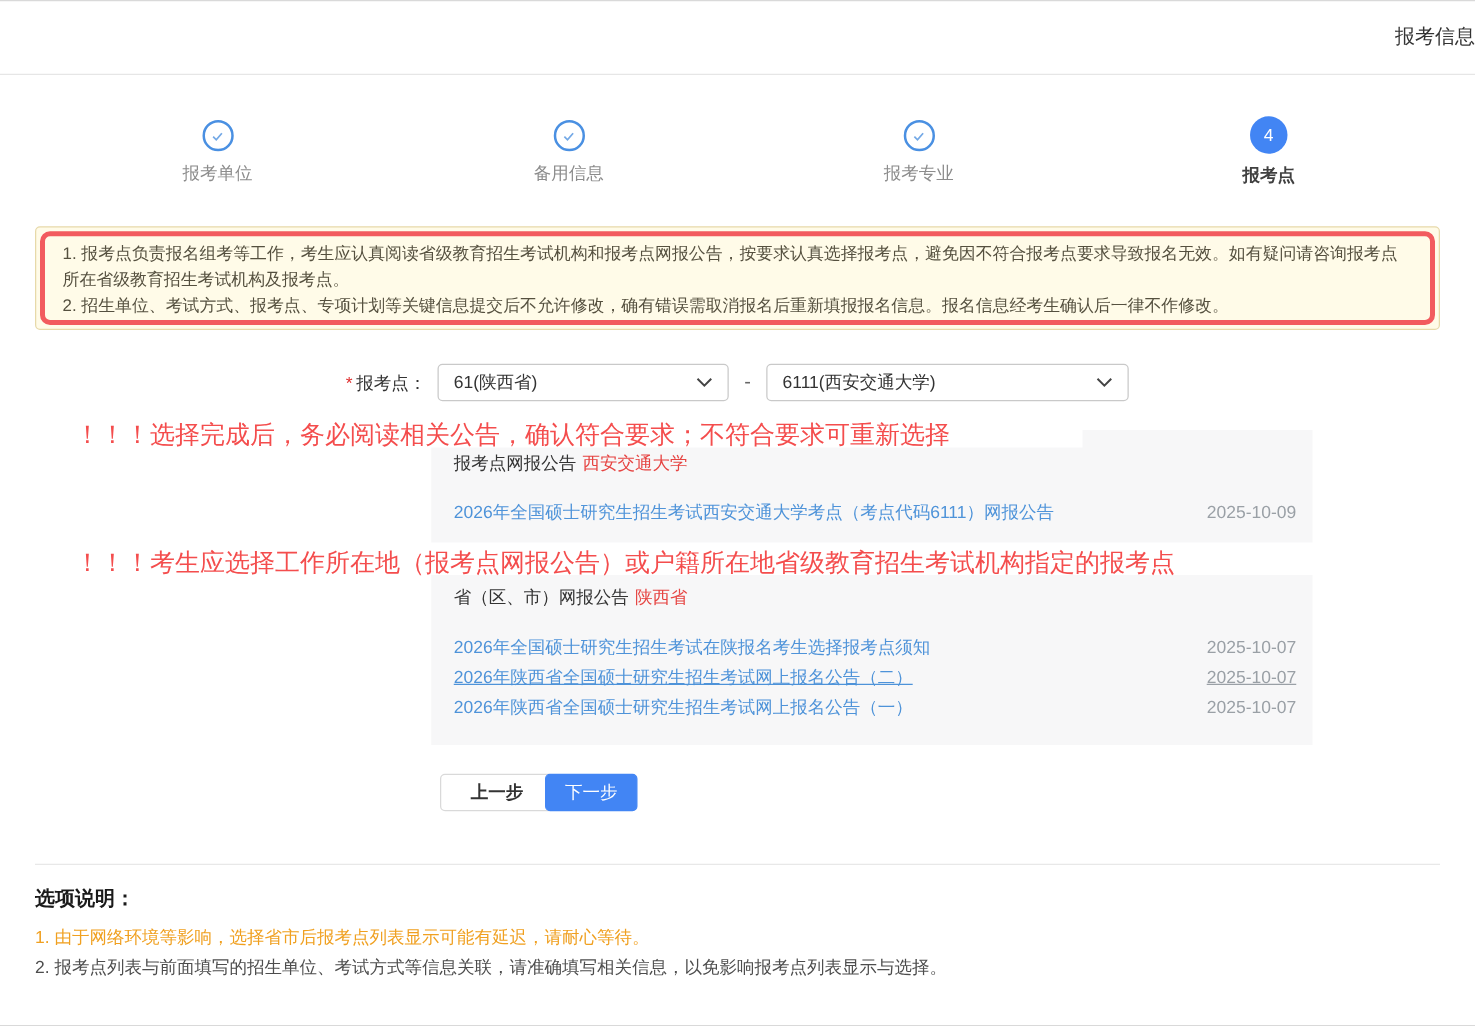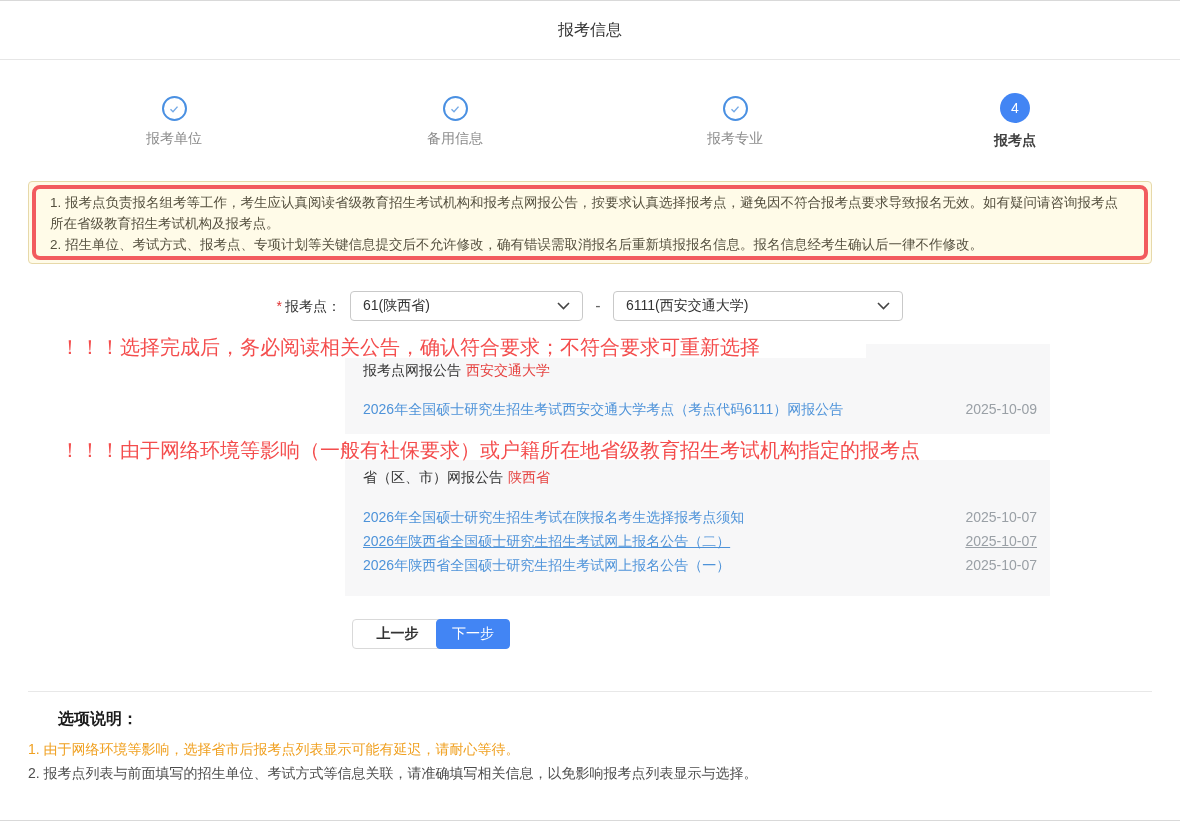--- a/index.html
+++ b/index.html
@@ -4,21 +4,21 @@
 <style>
   * { margin:0; padding:0; box-sizing:border-box; }
   html,body { background:#fff; }
   body { font-family:"Liberation Sans","DejaVu Sans",sans-serif; color:#333; }
   .page { position:relative; width:1180px; height:821px; background:#fff; overflow:hidden;
           border-top:1px solid #d9d9d9; border-bottom:1px solid #d9d9d9; }
 
   
   .header { position:absolute; top:0; left:0; width:100%; height:59px;
             border-bottom:1px solid #e6e6e6; }
-  .header .title { text-align:center; line-height:58px; font-size:16px; font-weight:500; color:#333; }
+  .header .title { text-align:right; line-height:58px; font-size:16px; font-weight:500; color:#333; }
 
   
   .steps { position:absolute; top:95px; left:0; width:100%; height:62px; }
   .step { position:absolute; width:140px; text-align:center; }
   .step .circle { width:25px; height:25px; margin:0 auto; border-radius:50%;
                   border:2px solid #4a90e2; background:#fff;
                   display:flex; align-items:center; justify-content:center; }
   .step .circle.current { width:30px; height:30px; border:none; background:#4285f4;
                           color:#fff; font-size:14px; margin-top:-3px; }
   .step .label { margin-top:9px; font-size:14px; color:#8c8c8c; }
@@ -67,21 +67,21 @@
 
   
   .btn { position:absolute; top:618px; height:30px; border-radius:4px; font-size:14px;
          display:flex; align-items:center; justify-content:center; cursor:pointer; }
   .btn-prev { left:352px; width:91px; background:#fff; border:1px solid #d9d9d9; color:#333;font-weight:bold; }
   .btn-next { left:436px; width:74px; background:#4285f4; border:1px solid #4285f4; color:#fff; }
 
   
   .footer-divider { position:absolute; top:690px; left:28px; width:1124px; height:0;
                     border-top:1px solid #e8e8e8; }
-  .footer-heading { position:absolute; top:708px; left:28px; font-size:16px; font-weight:bold; color:#1a1a1a;margin-left:30px; }
+  .footer-heading { position:absolute; top:708px; left:28px; font-size:16px; font-weight:bold; color:#1a1a1a; }
   .footer-note { position:absolute; left:28px; font-size:14px; white-space:nowrap; }
   .note1 { top:740px; color:#f0a020; }
   .note2 { top:764px; color:#4d4d4d; }
 
   svg { display:block; }
 </style>
 </head>
 <body>
 
 <div class="page">
@@ -163,21 +163,21 @@
       </span>
     </div>
   </div>
 
   <div class="panel panel-main"></div>
 
   <div class="band band1"></div>
   <div class="band band2"></div>
 
   <div class="warn warn1">！！！选择完成后，务必阅读相关公告，确认符合要求；不符合要求可重新选择</div>
-  <div class="warn warn2">！！！由于网络环境等影响（一般有社保要求）或户籍所在地省级教育招生考试机构指定的报考点</div>
+  <div class="warn warn2">！！！考生应选择工作所在地（报考点网报公告）或户籍所在地省级教育招生考试机构指定的报考点</div>
 
   <div class="sec-header sec1-header"><span>报考点网报公告</span><span class="hl">西安交通大学</span></div>
   <a class="ann-link r1">2026年全国硕士研究生招生考试西安交通大学考点（考点代码6111）网报公告</a>
   <div class="ann-date r1">2025-10-09</div>
 
   <div class="sec-header sec2-header"><span>省（区、市）网报公告</span><span class="hl">陕西省</span></div>
   <a class="ann-link r2">2026年全国硕士研究生招生考试在陕报名考生选择报考点须知</a>
   <div class="ann-date r2">2025-10-07</div>
   <a class="ann-link r3">2026年陕西省全国硕士研究生招生考试网上报名公告（二）</a>
   <div class="ann-date r3">2025-10-07</div>

